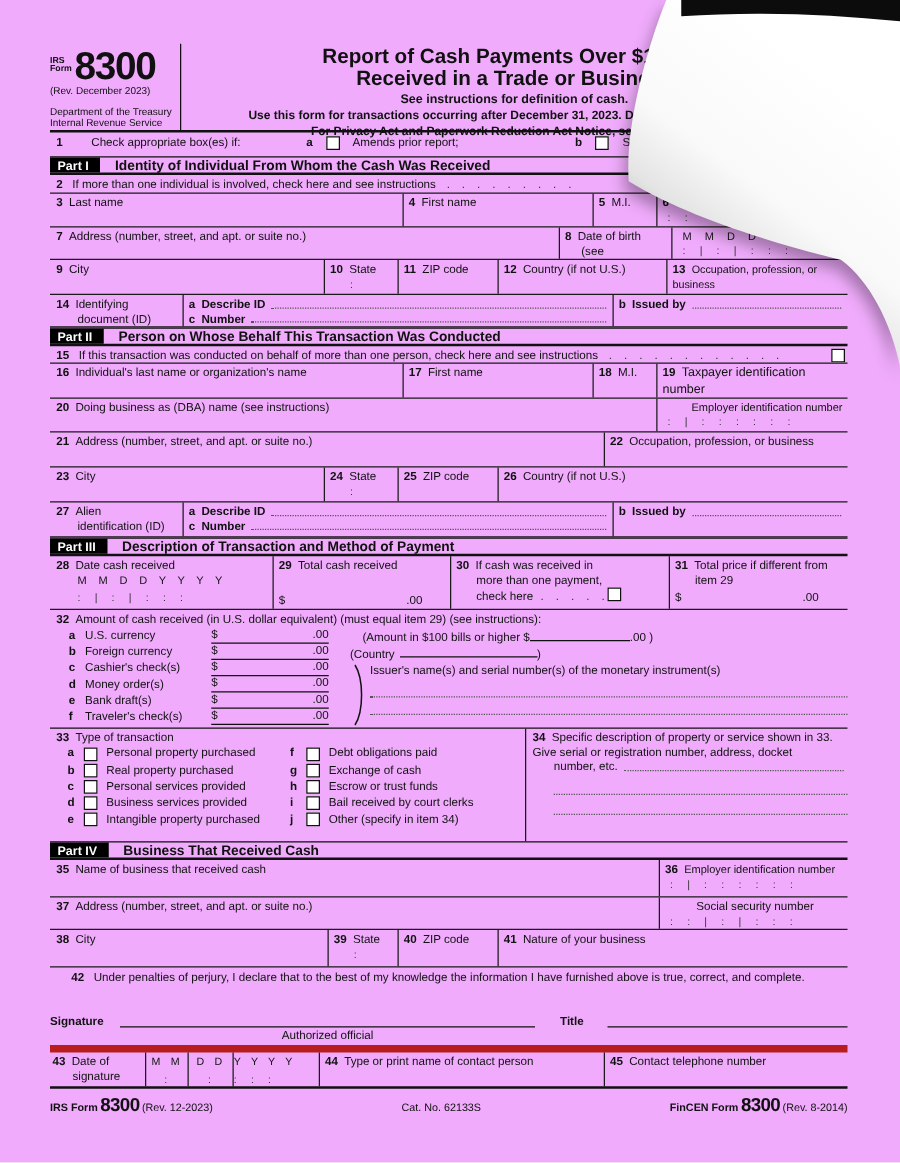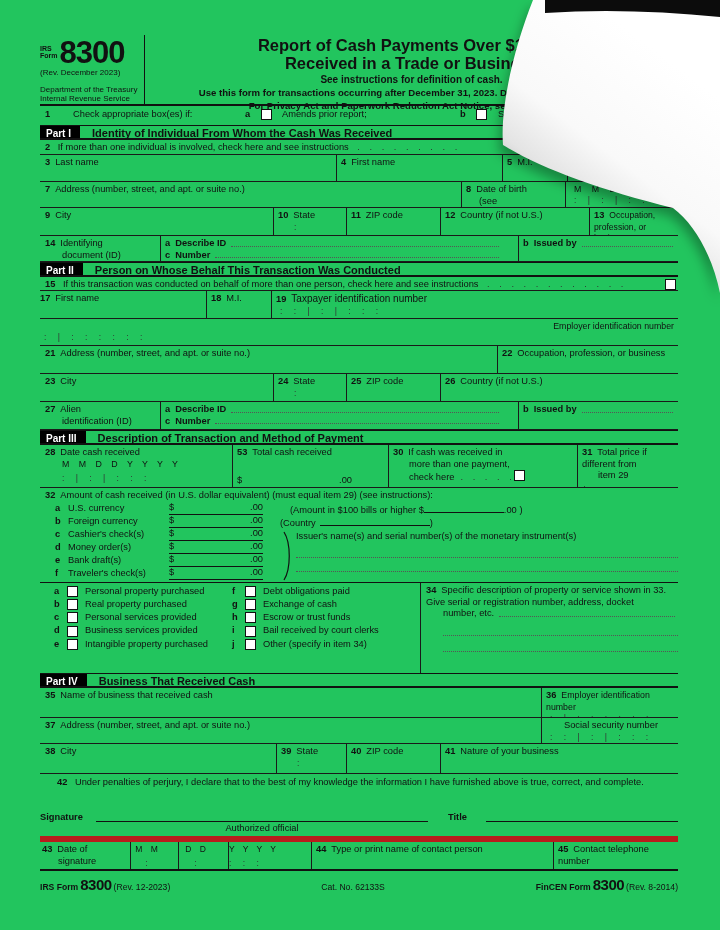--- a/index.html
+++ b/index.html
@@ -1,21 +1,21 @@
 <!DOCTYPE html>
 <html><head>
 <meta charset="utf-8">
 <style>
   html,body{margin:0;padding:0;background:#fff;}
-  .page{position:relative;width:720px;height:930px;background:#22c55e;overflow:hidden;
+  .page{position:relative;width:720px;height:930px;background:#f0abfc;overflow:hidden;
         font-family:"Liberation Sans",sans-serif;color:#111;}
   .form{position:absolute;left:40px;top:35px;width:638px;font-size:9.3px;line-height:1.25;}
   .bb{border-bottom:1px solid #1a1a1a;}
   .row{position:relative;box-sizing:border-box;}
-  .cells{display:flex;height:100%;gap:14px;}
+  .cells{display:flex;height:100%;}
   .cell{box-sizing:border-box;border-left:1px solid #1a1a1a;padding:2px 2px 0 4px;overflow:hidden;}
   .cell:first-child{border-left:none;padding-left:0;}
   .num{font-weight:bold;margin-right:5px;}
   .ltr{font-weight:bold;}
   .cbx{display:inline-block;width:9px;height:9px;border:1px solid #111;background:#fff;vertical-align:-1px;}
   .dots{word-spacing:7px;color:#333;margin-left:6px;}
   .marks{font-size:8.5px;word-spacing:9px;color:#333;margin-left:4px;white-space:nowrap;}
   .dotlead{flex:1;border-bottom:1.3px dotted #555;margin:0 3px 3px 5px;min-width:10px;}
   .dotline{border-bottom:1.3px dotted #555;height:12px;}
   .hdr{display:flex;border-bottom:2px solid #111;height:71px;box-sizing:border-box;}
@@ -174,31 +174,33 @@
 
     <div class="row bb" style="height:14px;padding-top:2px">
       <span class="num" style="margin-left:5px">15</span>
       <span>If this transaction was conducted on behalf of more than one person, check here and see instructions</span>
       <span class="dots">. . . . . . . . . . . .</span>
       <span class="abs cbx" style="right:2px;top:2px"></span>
     </div>
 
     <div class="row bb" style="height:28px">
       <div class="cells">
+        <div class="cell" style="width:282px"><span class="num" style="margin-left:5px">16</span><span>Individual's last name or organization's name</span></div>
         <div class="cell" style="width:152px"><span class="num">17</span><span>First name</span></div>
         <div class="cell" style="width:51px"><span class="num">18</span><span>M.I.</span></div>
         <div class="cell" style="flex:1">
           <div><span class="num">19</span><span style="font-size:10px">Taxpayer identification number</span></div>
           <div class="marks">: : | : | : : :</div>
         </div>
       </div>
     </div>
 
     <div class="row bb" style="height:27px">
       <div class="cells">
+        <div class="cell" style="width:485px"><span class="num" style="margin-left:5px">20</span><span>Doing business as (DBA) name (see instructions)</span></div>
         <div class="cell" style="flex:1">
           <div style="text-align:right;padding-right:2px;font-size:8.8px">Employer identification number</div>
           <div class="marks">: | : : : : : :</div>
         </div>
       </div>
     </div>
 
     <div class="row bb" style="height:28px">
       <div class="cells">
         <div class="cell" style="width:443px"><span class="num" style="margin-left:5px">21</span><span>Address (number, street, and apt. or suite no.)</span></div>
@@ -252,21 +254,21 @@
     </div>
 
     <div class="row bb" style="height:43px">
       <div class="cells">
         <div class="cell" style="width:178px">
           <div><span class="num" style="margin-left:5px">28</span><span>Date cash received</span></div>
           <div class="marks" style="word-spacing:7px;font-size:8.8px;color:#111;margin-left:22px">M M D D Y Y Y Y</div>
           <div class="marks" style="margin-left:22px;margin-top:3px">: | : | : : :</div>
         </div>
         <div class="cell" style="width:142px">
-          <div><span class="num">53</span><span>Total cash received</span></div>
+          <div><span class="num">29</span><span>Total cash received</span></div>
           <div style="display:flex;justify-content:space-between;width:115px;margin-top:16px">
               <span>$</span>
               <span>.00</span>
             </div>
         </div>
         <div class="cell" style="width:175px">
           <div><span class="num">30</span><span>If cash was received in</span></div>
           <div class="lab2">more than one payment,</div>
           <div class="lab2"><span>check here</span><span class="dots">. . . . .</span>&nbsp;<span class="cbx"></span></div>
         </div>
@@ -338,20 +340,21 @@
           <path d="M2,1 C9,12 9,38 2,49" fill="none" stroke="#111" stroke-width="1.2"></path>
         </svg>
       <div class="abs" style="left:256px;top:43px">Issuer's name(s) and serial number(s) of the monetary instrument(s)</div>
       <div class="abs dotline" style="left:256px;right:0;top:57px"></div>
       <div class="abs dotline" style="left:256px;right:0;top:71px"></div>
     </div>
 
     <div class="row" style="height:90px">
       <div style="display:flex;height:100%">
         <div style="width:380px;box-sizing:border-box;padding-top:2px">
+          <div><span class="num" style="margin-left:5px">33</span><span>Type of transaction</span></div>
           <div style="display:flex">
             <div class="c33-1">
               <div class="i33">
                   <span class="ltr">a</span>
                   <span class="cbx"></span>
                   <span>Personal property purchased</span>
                 </div>
               <div class="i33">
                   <span class="ltr">b</span>
                   <span class="cbx"></span>

